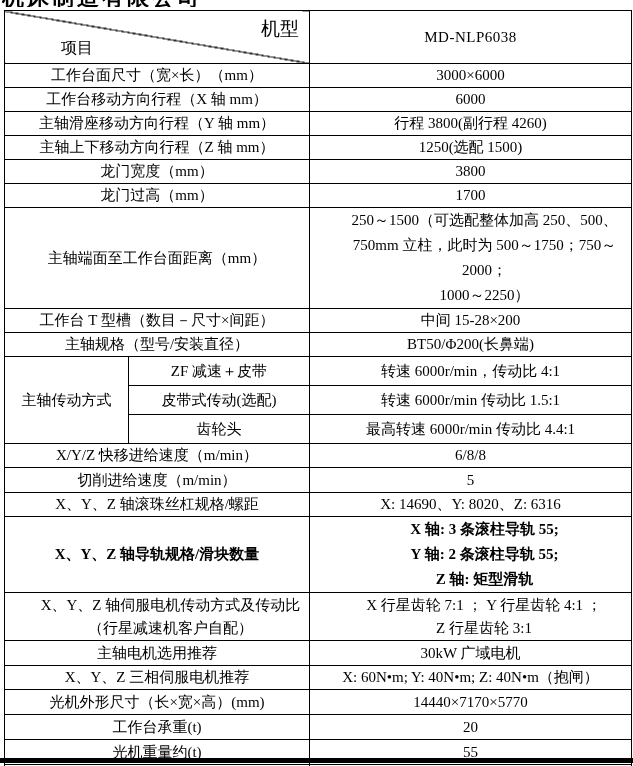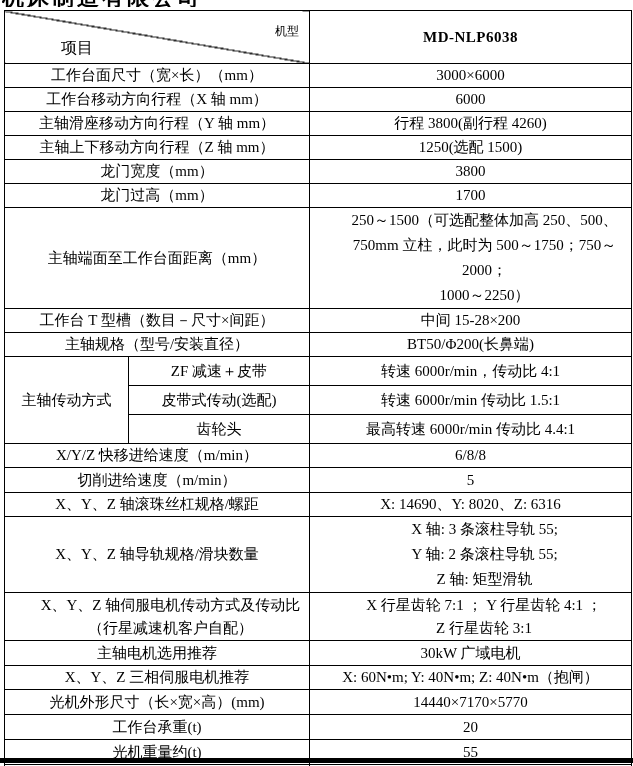--- a/index.html
+++ b/index.html
@@ -55,41 +55,41 @@
     position: relative;
     height: 52px;
     background-image: linear-gradient(to top right,
       transparent calc(50% - 0.7px),
       #2b2b2b calc(50% - 0.7px),
       #2b2b2b calc(50% + 0.7px),
       transparent calc(50% + 0.7px));
   }
   td.diag .axis-top {
     position: absolute;
-    top: 12px;
+    top: 5px;
     right: 10px;
-    font-size: 12px;
+    font-size: 19px;
   }
   td.diag .axis-bottom {
     position: absolute;
     bottom: 4px;
     left: 8px;
     font-size: 16px;
     margin-left: 48px;
   }
   td.model {
-    font-weight: bold;
+    font-weight: normal;
     font-size: 18px;
     letter-spacing: 0.5px;
   }
   tr.r  td { height: 23px; }
   tr.r4 td { height: 24px; }
   tr.rS td { height: 28px; }
   tr.r3a td { height: 79px; }
-  tr.r3b td { height: 75px; }
+  tr.r3b td { height: 75px; font-weight: bold; }
   tr.r2 td { height: 47px; padding-left: 29px; }
   tr.rN td { height: 27px; }
   .ml { line-height: 25px; margin-left: 28px; }
   .ml2 { line-height: 23px; }
   
   .bottom-bar {
     position: absolute;
     left: 0;
     top: 758px;
     width: 633px;

